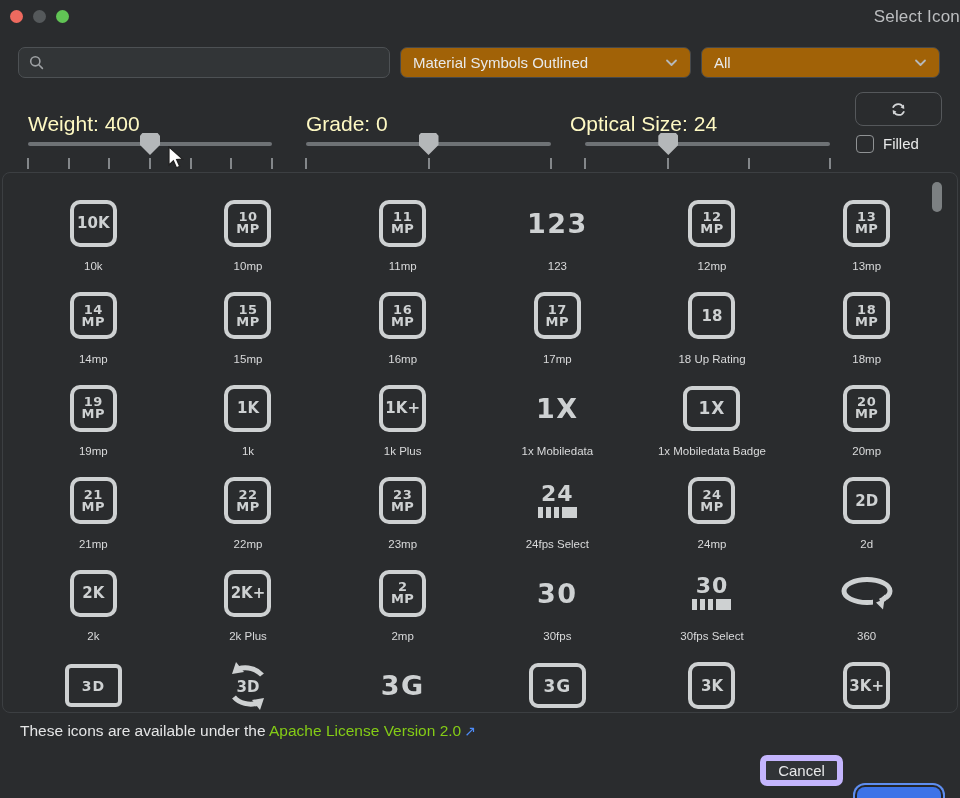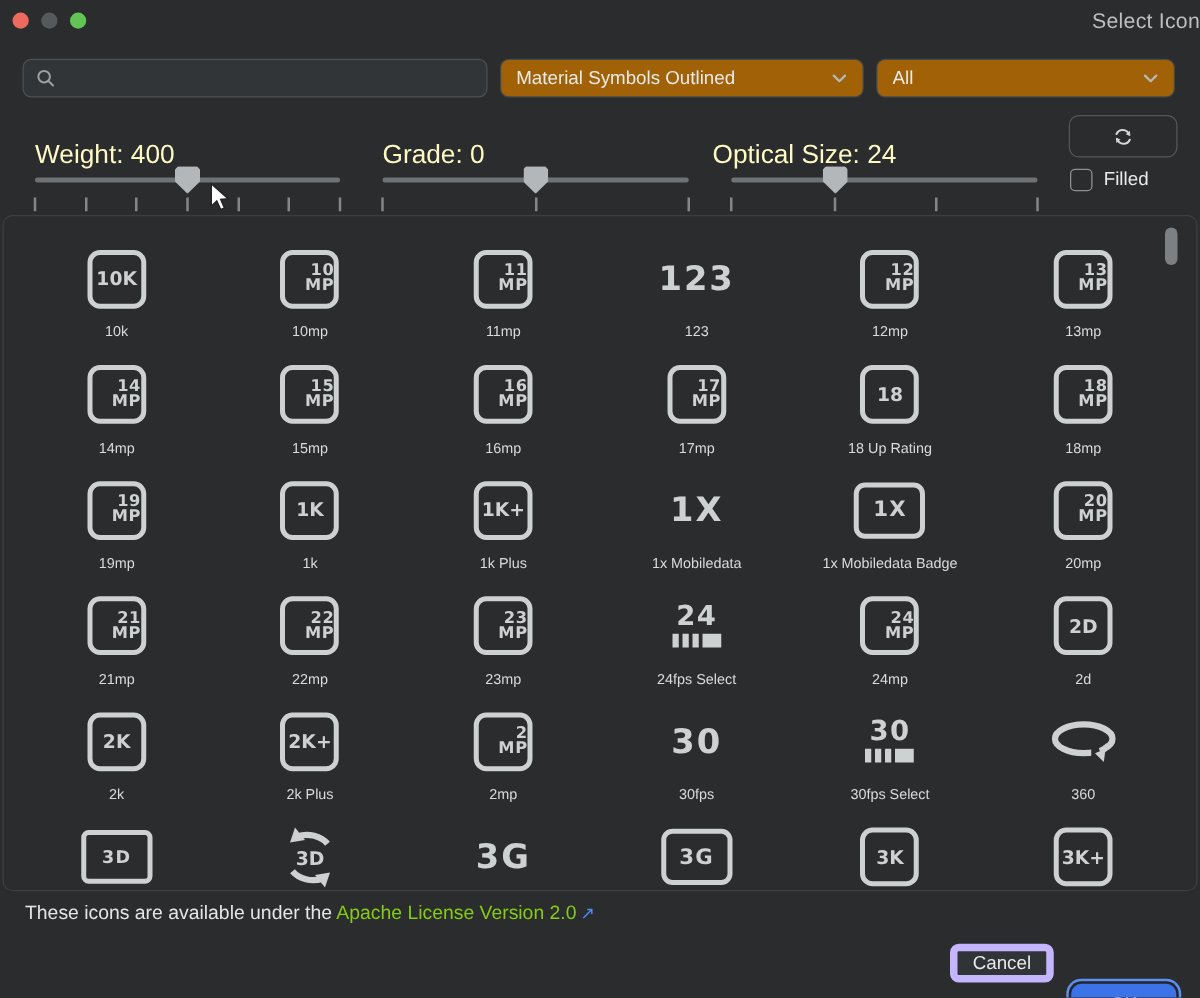--- a/index.html
+++ b/index.html
@@ -52,21 +52,21 @@
   
   .panel{position:absolute;left:2px;top:172px;width:956px;height:541px;
     border:1px solid #3c3f42;border-radius:8px;box-sizing:border-box;overflow:hidden;}
   .grid{position:absolute;left:0;top:0;width:954px;
     display:grid;grid-template-columns:repeat(6,1fr);padding:17px 13px 0 13px;box-sizing:border-box;}
   .cell{height:92.5px;display:flex;flex-direction:column;align-items:center;cursor:pointer;}
   .glyph{height:66px;display:flex;align-items:center;justify-content:center;color:#ced1d2;}
   .ibox{border:4px solid #ced1d2;border-radius:10px;display:flex;flex-direction:column;
     align-items:center;justify-content:center;box-sizing:border-box;
     font-family:"DejaVu Sans",sans-serif;font-weight:bold;}
-  .ibox.box{width:47px;height:47px;align-items:flex-end;}
+  .ibox.box{width:47px;height:47px;}
   .ibox.box span{font-size:13px;line-height:12px;letter-spacing:.5px;}
   .ibox.box-square{width:47px;height:47px;}
   .ibox.box-square span{font-size:15px;letter-spacing:0;}
   .ibox.box-wide{width:57px;height:45px;border-radius:9px;}
   .ibox.box-wide span{font-size:17px;letter-spacing:1px;}
   .ibox.box-landscape{width:57px;height:43px;border-radius:6px;}
   .ibox.box-landscape span{font-size:14px;letter-spacing:1px;}
   .itext{font-family:"DejaVu Sans",sans-serif;font-weight:bold;font-size:27px;letter-spacing:1.5px;}
   .ibars{display:flex;flex-direction:column;align-items:center;font-family:"DejaVu Sans",sans-serif;}
   .ibars .num{font-weight:bold;font-size:22px;line-height:20px;letter-spacing:1px;}

